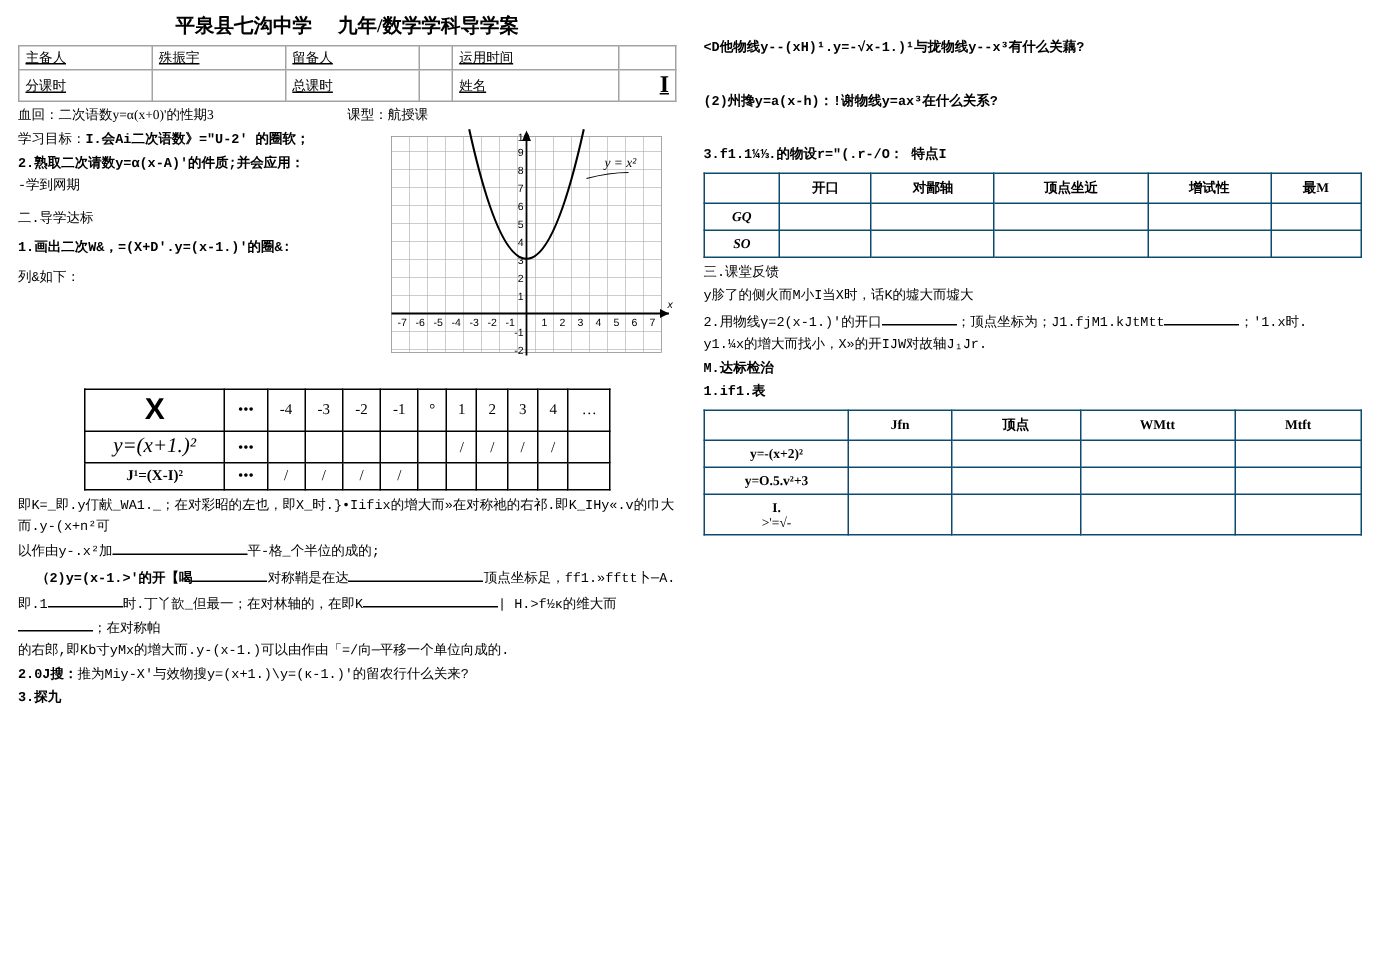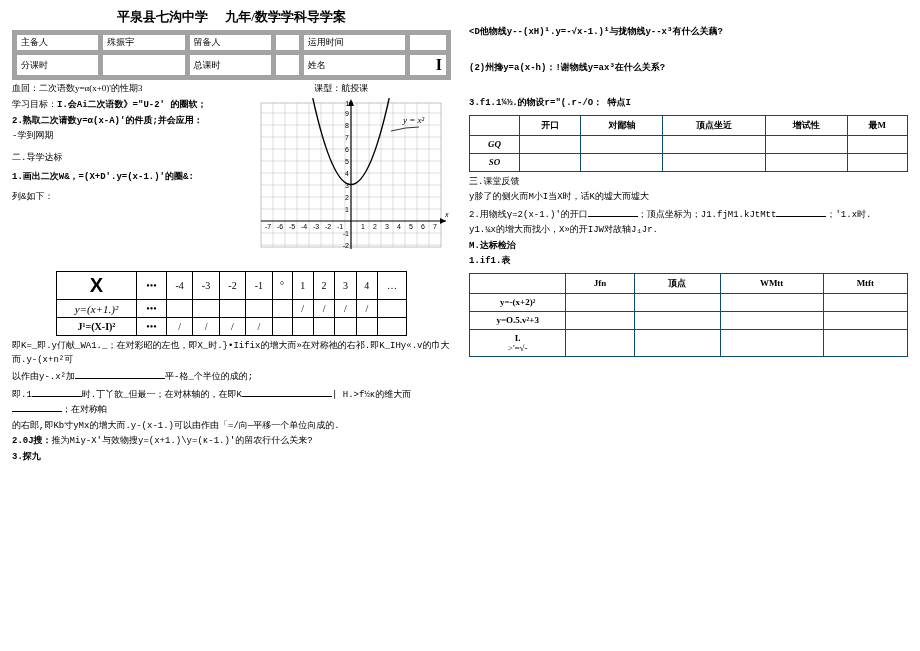--- a/index.html
+++ b/index.html
@@ -3,33 +3,33 @@
 <meta charset="utf-8">
 <style>
   * { box-sizing: border-box; margin: 0; padding: 0; }
   body { font-family: "SimSun", serif; font-size: 9px; background: #fff; color: #000; width: 920px; height: 651px; overflow: hidden; }
   .page { display: flex; width: 920px; height: 463px; padding: 8px 12px; gap: 18px; }
   .col { flex: 1; min-width: 0; }
   .title-row { text-align: center; font-size: 13px; font-weight: bold; margin-bottom: 4px; }
   .title-row span:last-child { margin-left: 14px; }
   table { border-collapse: collapse; }
   .header-table { width: 100%; margin-bottom: 2px; }
-  .header-table td { border: 5px solid #a3a3a3; padding: 1px 4px; font-size: 9px; }
+  .header-table td { border: 1px solid #a3a3a3; padding: 1px 4px; font-size: 9px; text-decoration: underline; }
   .info-row { display: flex; margin: 2px 0; }
   .info-row .left { flex: 1; }
   .info-row .right { flex: 1; }
   .line { margin: 2px 0; line-height: 1.5; font-family: Liberation Mono, monospace; }
   .bold { font-weight: bold; }
   .graph-wrap { display: flex; }
   .graph-text { flex: 1; }
   .graph-svg { width: 200px; height: 170px; }
   .xtable { margin: 4px auto; border: 1px solid #000; width: 80%; }
   .xtable td, .xtable th { border: 1px solid #000; text-align: center; padding: 2px 4px; font-size: 10px; height: 18px; }
   .xtable .xhdr { font-size: 20px; font-weight: bold; font-family: Arial, sans-serif; }
-  .xtable .sub { font-size: 11px; font-style: italic; }
+  .xtable .sub { font-size: 14px; font-style: italic; }
   .blank { display: inline-block; border-bottom: 1px solid #000; min-width: 50px; height: 10px; vertical-align: baseline; }
   .blank-wide { min-width: 90px; }
   .prop-table { width: 100%; margin: 4px 0; }
   .prop-table td, .prop-table th { border: 1px solid #0c4a6e; text-align: center; padding: 3px 4px; font-size: 9px; height: 18px; }
   .prop-table .rh { font-style: italic; font-weight: bold; font-family: Liberation Serif, serif; }
   .big-I { font-family: "Times New Roman", serif; font-size: 16px; font-weight: bold; }
   .tick { font-size: 7px; fill: #000; font-family: Arial; }
 </style>
 </head>
 <body>
@@ -58,21 +58,21 @@
         <td>总课时</td>
         <td></td>
         <td>姓名</td>
         <td style="text-align:right"><span class="big-I">I</span></td>
       </tr>
     </tbody>
       </table>
 
     <div class="info-row">
       <div class="left"><span>血回：</span><span>二次语数y=α(x+0)'的性期3</span></div>
-      <div class="right" style="text-align:center"><span>课型：</span><span>航授课</span></div>
+      <div class="right" style="text-align:left"><span>课型：</span><span>航授课</span></div>
     </div>
 
     <div class="graph-wrap">
       <div class="graph-text">
         <div class="line"><span>学习目标：</span><span class="bold">I.会Ai二次语数》="U-2'    的圈软；</span></div>
         <div class="line bold">2.熟取二次请数y=α(x-A)'的件质;并会应用：</div>
         <div class="line">-学到网期</div>
         <div class="line" style="margin-top:8px">二.导学达标</div>
         <div class="line" style="margin-top:6px"><span class="bold">1.画出二次W&amp;，</span><span class="bold">=(X+D'.y=(x-1.)'的圈&amp;:</span></div>
         <div class="line" style="margin-top:6px">列&amp;如下：</div>
@@ -199,20 +199,21 @@
             <td></td>
             <td></td>
             <td></td>
             <td></td>
       </tr>
     </tbody>
       </table>
 
     <div class="line">即K=_即.y仃献_WA1._；在对彩昭的左也，即X_时.}•Iifix的增大而»在对称祂的右祁.即K_IHy«.v的巾大而.y-(x+n²可</div>
     <div class="line"><span>以作由y-.x²加</span><span class="blank blank-wide"></span><span>平-格_个半位的成的;</span></div>
+    <div class="line" style="text-indent:12px"><span class="bold">（2)y=(x-1.&gt;'的开【喝</span><span class="blank"></span><span>对称鞘是在达</span><span class="blank blank-wide"></span><span>顶点坐标足，ff1.»fftt卜─A.</span></div>
     <div class="line"><span>即.1</span><span class="blank"></span><span>时.丁丫歆_但最一；在对林轴的，在即K</span><span class="blank blank-wide"></span><span>| H.&gt;f½κ的维大而</span><span class="blank"></span><span>；在对称帕</span></div>
     <div class="line">的右郎,即Kb寸yMx的增大而.y-(x-1.)可以由作由「=/向─平移一个单位向成的.</div>
     <div class="line"><span class="bold">2.0J搜：</span><span>推为Miy-X'与效物搜y=(x+1.)\y=(κ-1.)'的留农行什么关来?</span></div>
     <div class="line bold">3.探九</div>
   </div>
 
   <div class="col">
     <div class="line bold" style="margin-top:18px">&lt;D他物线y--(xH)¹.y=-√x-1.)¹与拢物线y--x³有什么关藕?</div>
     <div class="line bold" style="margin-top:22px">(2)州搀y=a(x-h)：!谢物线y=ax³在什么关系?</div>
     <div class="line bold" style="margin-top:22px">3.f1.1¼⅓.的物设r="(.r-/O：  特点I</div>

